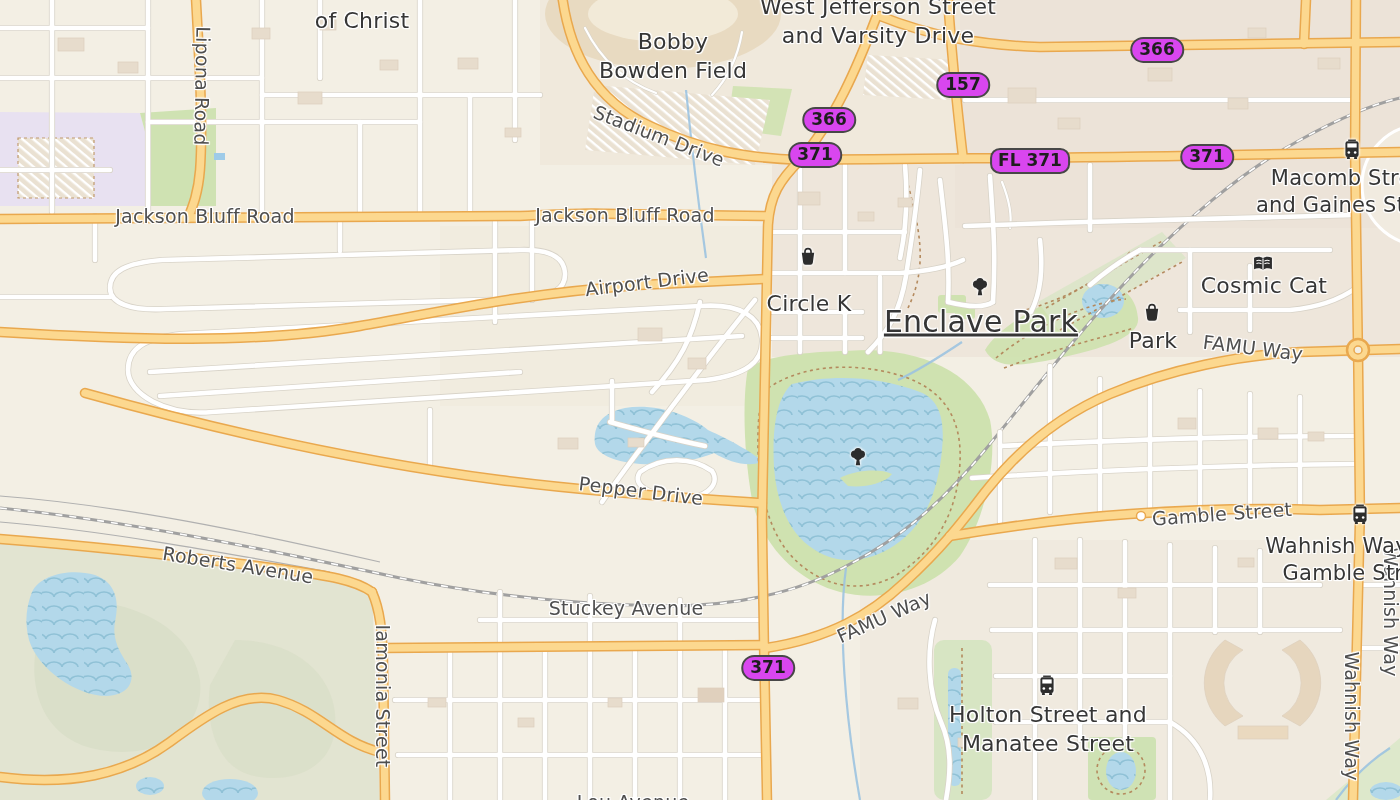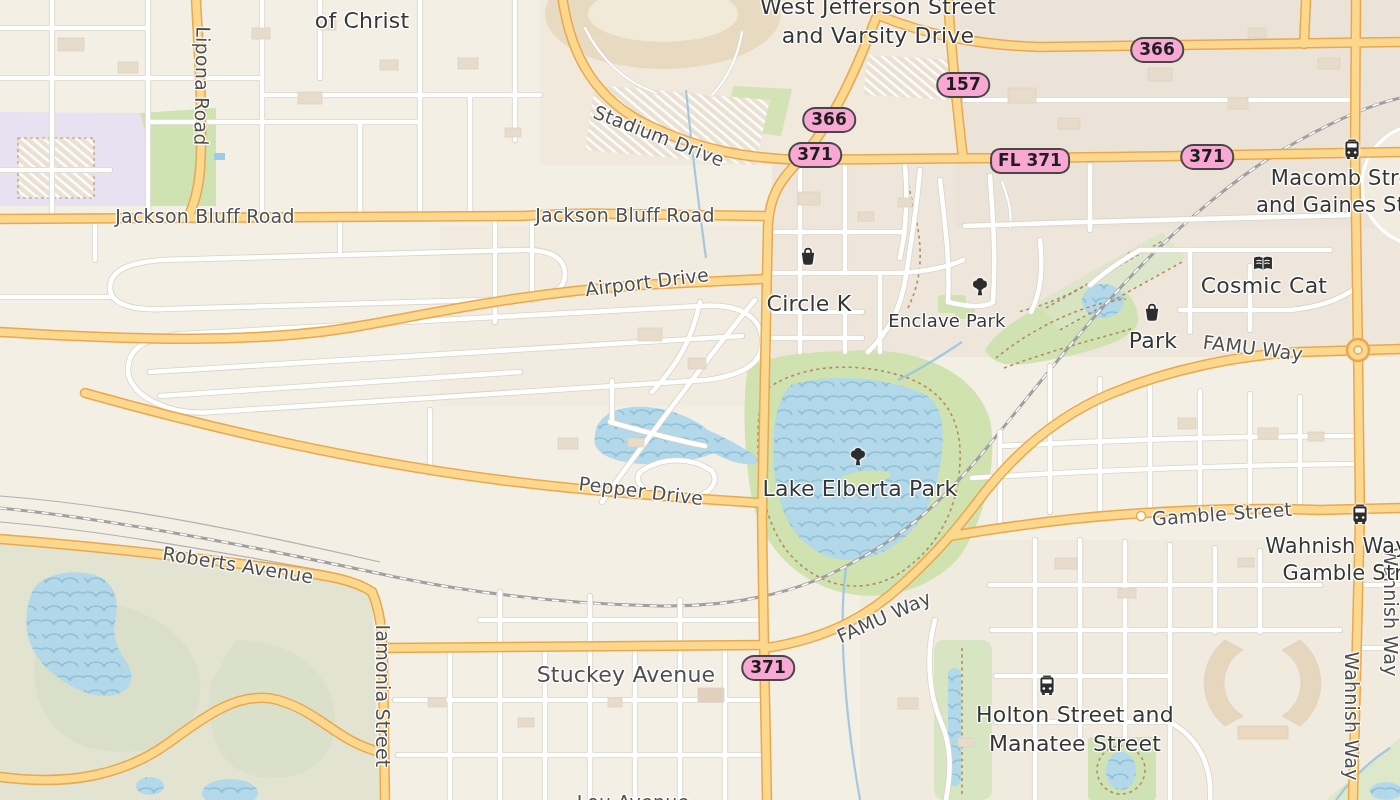--- a/index.html
+++ b/index.html
@@ -20,21 +20,21 @@
   
   .map-label{
     position:absolute;white-space:pre;text-align:center;line-height:1.3;
     letter-spacing:.2px;pointer-events:none;
     text-shadow:-1px -1px 0 #fff,1px -1px 0 #fff,-1px 1px 0 #fff,1px 1px 0 #fff,0 0 3px #fff,0 0 3px #fff;
   }
   .map-label.road{color:var(--label-road,#4f4f4f)}
   .map-label.poi,.map-label.junction{color:var(--label-poi,#363636)}
   .shield{
     position:absolute;transform:translate(-50%,-50%);
-    background:#f9a8d4;border:2.5px solid var(--shield-border,#474747);
+    background:#d946ef;border:2.5px solid var(--shield-border,#474747);
     border-radius:13px;padding:0 7px 1px;font-size:17px;font-weight:bold;
     color:#1e1e1e;line-height:1.25;box-sizing:border-box;white-space:pre;
   }
   .shield.rect{border-radius:5px;font-size:17px;padding:0 6px 1px}
   .map-icon{
     position:absolute;width:22px;height:22px;transform:translate(-50%,-50%);
     filter:drop-shadow(0 0 1px #fff) drop-shadow(0 0 1px #fff);
   }
   .map-icon svg{width:100%;height:100%;fill:var(--icon,#2d2d2d)}
 </style>
@@ -296,40 +296,41 @@
 
   <div style="position:absolute;left:0;top:0;width:100%;height:100%">
       <div class="map-label road" style="left: 202px; top: 86px; font-size: 19px; transform: translate(-50%, -50%) rotate(91deg);">Lipona Road</div>
       <div class="map-label road" style="left: 205px; top: 216px; font-size: 19px; transform: translate(-50%, -50%) rotate(0deg);">Jackson Bluff Road</div>
       <div class="map-label road" style="left: 625px; top: 215px; font-size: 19px; transform: translate(-50%, -50%) rotate(0deg);">Jackson Bluff Road</div>
       <div class="map-label road" style="left: 659px; top: 136px; font-size: 19px; transform: translate(-50%, -50%) rotate(21deg);">Stadium Drive</div>
       <div class="map-label road" style="left: 647px; top: 282px; font-size: 19px; transform: translate(-50%, -50%) rotate(-7deg);">Airport Drive</div>
       <div class="map-label road" style="left: 641px; top: 491px; font-size: 19px; transform: translate(-50%, -50%) rotate(7deg);">Pepper Drive</div>
       <div class="map-label road" style="left: 238px; top: 565px; font-size: 19px; transform: translate(-50%, -50%) rotate(9deg);">Roberts Avenue</div>
       <div class="map-label road" style="left: 383px; top: 696px; font-size: 19px; transform: translate(-50%, -50%) rotate(90deg);">Iamonia Street</div>
-      <div class="map-label road" style="left: 626px; top: 675px; font-size: 22px; transform: translate(-50%, -50%) rotate(0deg);">Stuckey Avenue</div>
+      <div class="map-label road" style="left: 626px; top: 608px; font-size: 19px; transform: translate(-50%, -50%) rotate(0deg);">Stuckey Avenue</div>
       <div class="map-label road" style="left: 884px; top: 617px; font-size: 19px; transform: translate(-50%, -50%) rotate(-24deg);">FAMU Way</div>
       <div class="map-label road" style="left: 1253px; top: 348px; font-size: 19px; transform: translate(-50%, -50%) rotate(7deg);">FAMU Way</div>
       <div class="map-label road" style="left: 1222px; top: 514px; font-size: 19px; transform: translate(-50%, -50%) rotate(-4deg);">Gamble Street</div>
       <div class="map-label road" style="left: 1352px; top: 716px; font-size: 19px; transform: translate(-50%, -50%) rotate(90deg);">Wahnish Way</div>
       <div class="map-label road" style="left: 1391px; top: 612px; font-size: 19px; transform: translate(-50%, -50%) rotate(90deg);">Wahnish Way</div>
       <div class="map-label road" style="left: 633px; top: 802px; font-size: 19px; transform: translate(-50%, -50%) rotate(0deg);">Lou Avenue</div>
       <div class="map-label poi" style="left: 362px; top: 21px; font-size: 22px; transform: translate(-50%, -50%) rotate(0deg);">of Christ</div>
+      <div class="map-label poi" style="left: 673px; top: 57px; font-size: 22px; transform: translate(-50%, -50%) rotate(0deg);">Bobby
+Bowden Field</div>
       <div class="map-label junction" style="left: 878px; top: 22px; font-size: 22px; transform: translate(-50%, -50%) rotate(0deg);">West Jefferson Street
 and Varsity Drive</div>
       <div class="map-label poi" style="left: 809px; top: 304px; font-size: 22px; transform: translate(-50%, -50%) rotate(0deg);">Circle K</div>
-      <div class="map-label poi" style="left: 947px; top: 321px; font-size: 18px; transform: translate(-50%, -50%) rotate(0deg);">Enclave Park</div>
+      <div class="map-label poi" style="left: 981px; top: 321px; font-size: 30px; transform: translate(-50%, -50%) rotate(0deg); text-decoration: underline;">Enclave Park</div>
       <div class="map-label poi" style="left: 1264px; top: 286px; font-size: 22px; transform: translate(-50%, -50%) rotate(0deg);">Cosmic Cat</div>
       <div class="map-label poi" style="left: 1153px; top: 341px; font-size: 22px; transform: translate(-50%, -50%) rotate(0deg);">Park</div>
-      <div class="map-label poi" style="left: 860px; top: 489px; font-size: 22px; transform: translate(-50%, -50%) rotate(0deg);">Lake Elberta Park</div>
       <div class="map-label junction" style="left: 1352px; top: 192px; font-size: 21px; transform: translate(-50%, -50%) rotate(0deg);">Macomb Street
 and Gaines Street</div>
       <div class="map-label junction" style="left: 1360px; top: 560px; font-size: 21px; transform: translate(-50%, -50%) rotate(0deg);">Wahnish Way and
 Gamble Street</div>
-      <div class="map-label junction" style="left: 1048px; top: 730px; font-size: 22px; transform: translate(-50%, -50%) rotate(0deg); margin-left: 27px;">Holton Street and
+      <div class="map-label junction" style="left: 1048px; top: 730px; font-size: 22px; transform: translate(-50%, -50%) rotate(0deg);">Holton Street and
 Manatee Street</div>
       <div class="shield" style="left: 1157px; top: 50px;">366</div>
       <div class="shield" style="left: 963px; top: 85px;">157</div>
       <div class="shield" style="left: 829px; top: 120px;">366</div>
       <div class="shield" style="left: 815px; top: 155px;">371</div>
       <div class="shield rect" style="left: 1030px; top: 161px; border-radius: 10px;">FL 371</div>
       <div class="shield" style="left: 1207px; top: 157px;">371</div>
       <div class="shield" style="left: 768px; top: 668px;">371</div>
       <div class="map-icon" style="left: 808px; top: 256px;"><svg viewBox="0 0 16 16">
           <path d="M5.2 5.6V4.8a2.8 2.8 0 0 1 5.6 0v.8h1.7l-1 7.3a1.7 1.7 0 0 1-1.7 1.5H6.2a1.7 1.7 0 0 1-1.7-1.5l-1-7.3h1.7zm1.2 0h3.2v-.8a1.6 1.6 0 0 0-3.2 0v.8z"></path>

